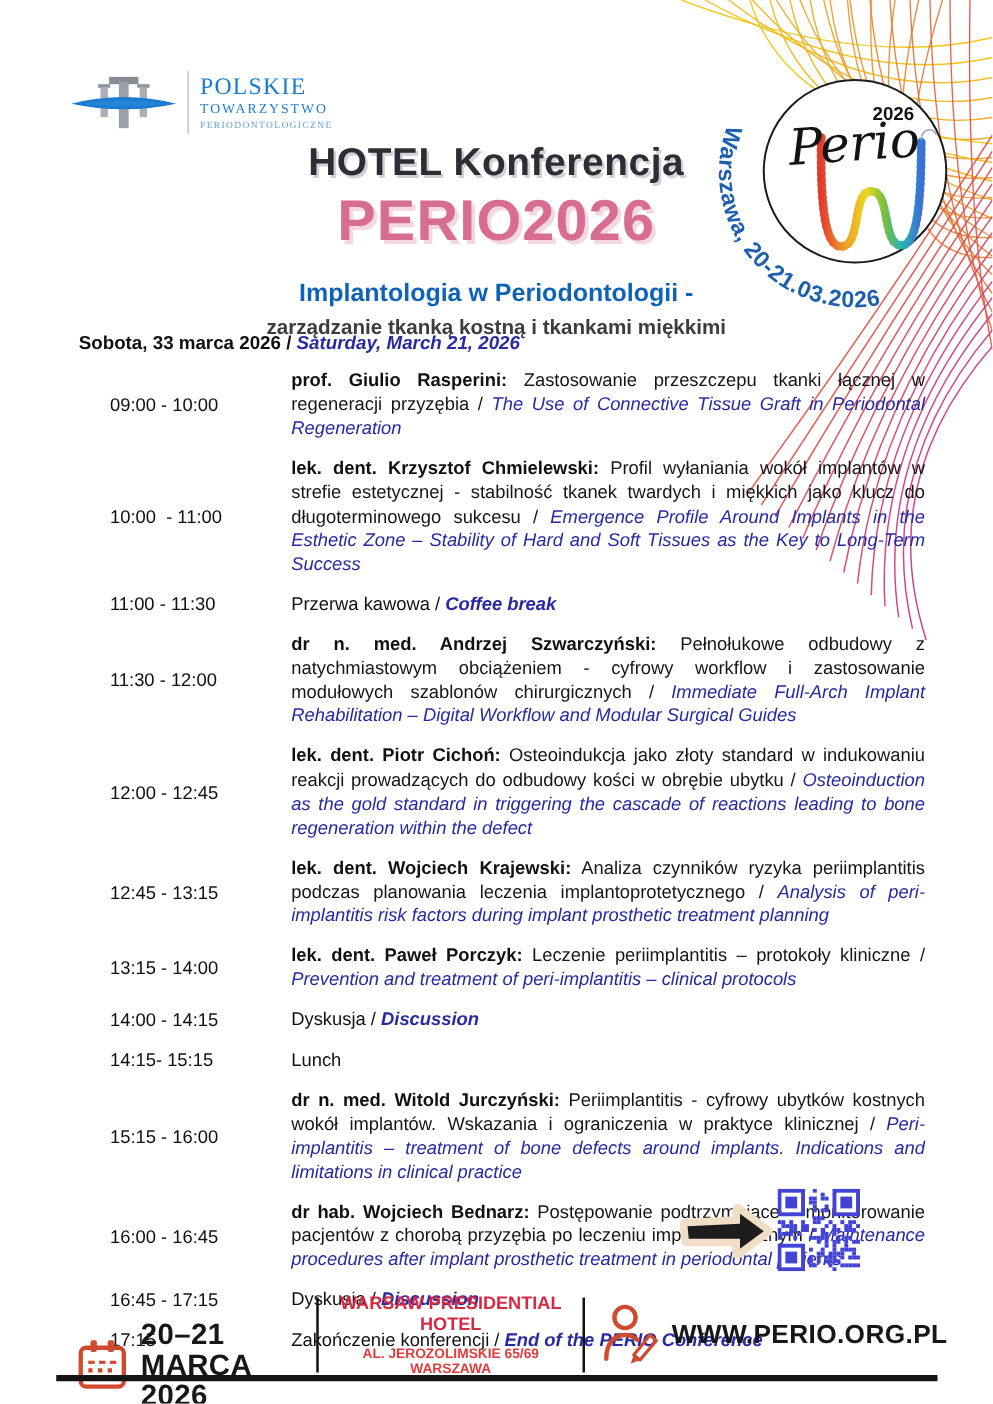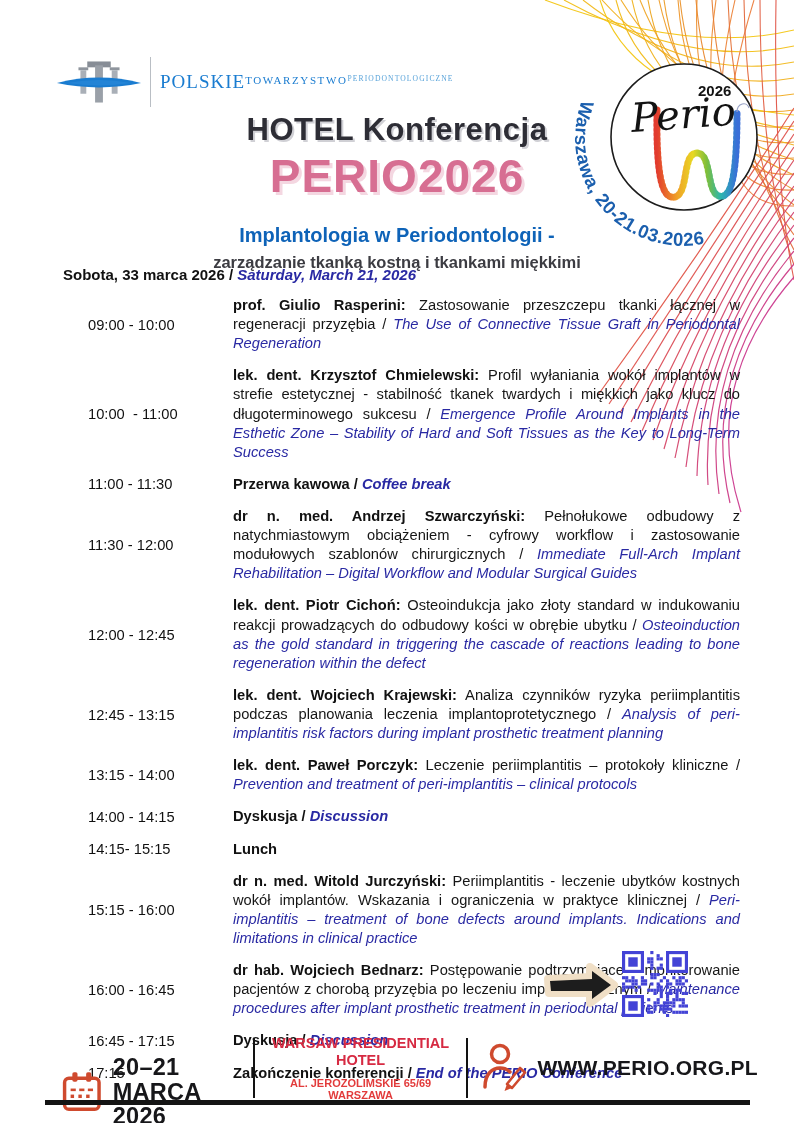--- a/index.html
+++ b/index.html
@@ -5,21 +5,21 @@
   html,body{margin:0;padding:0;background:#fff;}
   .page{position:relative;width:794px;height:1123px;background:#fff;overflow:hidden;
         font-family:"Liberation Sans",sans-serif;color:#121212;}
   svg{display:block;}
   #deco{position:absolute;left:0;top:0;pointer-events:none;}
   #badge{position:absolute;left:560px;top:40px;pointer-events:none;}
 
   
   .ptp{position:absolute;left:55px;top:56px;display:flex;align-items:center;}
   .ptp-divider{width:1px;height:50px;background:#b9bec4;margin:0 9px 0 7px;}
-  .ptp-text{display:flex;flex-direction:row;justify-content:center;}
+  .ptp-text{display:flex;flex-direction:column;justify-content:center;}
   .ptp-l1{font-family:"Liberation Serif",serif;font-size:19px;color:#1a7cd0;letter-spacing:1px;line-height:1.05;}
   .ptp-l2{font-family:"Liberation Serif",serif;font-size:11px;color:#1a7cd0;letter-spacing:1.6px;margin-top:2px;}
   .ptp-l3{font-family:"Liberation Serif",serif;font-size:7.6px;color:#5aa4da;letter-spacing:1.1px;margin-top:2px;}
 
   
   .titles{position:absolute;left:0;top:112px;width:794px;text-align:center;}
   .t1{font-size:31px;font-weight:bold;color:#2d2d35;letter-spacing:.5px;
       text-shadow:2px 2px 0 rgba(150,150,162,.45);}
   .t2{font-size:46px;font-weight:bold;color:#d76e92;letter-spacing:1px;margin-top:1px;
       text-shadow:3px 3px 0 rgba(215,110,146,.28);}
@@ -30,21 +30,21 @@
   .schedule{position:absolute;left:63px;top:266px;width:677px;}
   .day-header{font-size:15px;font-weight:bold;margin-bottom:12px;color:#111;}
   .day-en{color:#2929a3;font-style:italic;}
   .row{display:flex;margin-top:13px;}
   .time{width:170px;min-width:170px;box-sizing:border-box;padding-left:25px;
         display:flex;align-items:center;font-size:14.7px;color:#111;white-space:pre;}
   .desc{flex:1;font-size:14.7px;line-height:1.3;text-align:justify;color:#141414;}
   .seg-name{font-weight:bold;color:#111;}
   .seg-pl{color:#161616;}
   .seg-en{color:#2929a3;font-style:italic;}
-  .seg-plb{font-weight:bold;color:#111;}
+  .seg-plb{font-weight:normal;color:#111;}
   .seg-enb{font-weight:bold;font-style:italic;color:#2929a3;}
 
   
   #arrow{position:absolute;left:544px;top:960px;}
   #qr{position:absolute;left:622px;top:951px;}
 
   
   .footer{position:absolute;left:62px;top:1036px;right:36px;height:64px;display:flex;align-items:center;}
   .f-left{display:flex;align-items:center;gap:11px;width:216px;margin-top:48px;}
   .f-date{font-size:23.5px;font-weight:bold;color:#17171a;line-height:1.06;letter-spacing:.3px;}
@@ -186,21 +186,21 @@
         <div class="row">
           <div class="time">14:00 - 14:15</div>
           <div class="desc"><span class="seg-plb">Dyskusja / </span><span class="seg-enb">Discussion</span></div>
         </div>
         <div class="row">
           <div class="time">14:15- 15:15</div>
           <div class="desc"><span class="seg-plb">Lunch</span></div>
         </div>
         <div class="row">
           <div class="time">15:15 - 16:00</div>
-          <div class="desc"><span class="seg-name">dr n. med. Witold Jurczyński:</span><span class="seg-pl"> Periimplantitis - leczenie ubytków kostnych wokół implantów. Wskazania i ograniczenia w praktyce klinicznej / </span><span class="seg-en">Peri-implantitis – treatment of bone defects around implants. Indications and limitations in clinical practice</span></div>
+          <div class="desc"><span class="seg-name">dr n. med. Witold Jurczyński:</span><span class="seg-pl"> Periimplantitis - cyfrowy ubytków kostnych wokół implantów. Wskazania i ograniczenia w praktyce klinicznej / </span><span class="seg-en">Peri-implantitis – treatment of bone defects around implants. Indications and limitations in clinical practice</span></div>
         </div>
         <div class="row">
           <div class="time">16:00 - 16:45</div>
           <div class="desc"><span class="seg-name">dr hab. Wojciech Bednarz:</span><span class="seg-pl"> Postępowanie podtrzymujące – monitorowanie pacjentów z chorobą przyzębia po leczeniu implantologicznym / </span><span class="seg-en">Maintenance procedures after implant prosthetic treatment in periodontal patients</span></div>
         </div>
         <div class="row">
           <div class="time">16:45 - 17:15</div>
           <div class="desc"><span class="seg-plb">Dyskusja / </span><span class="seg-enb">Discussion</span></div>
         </div>
         <div class="row">

